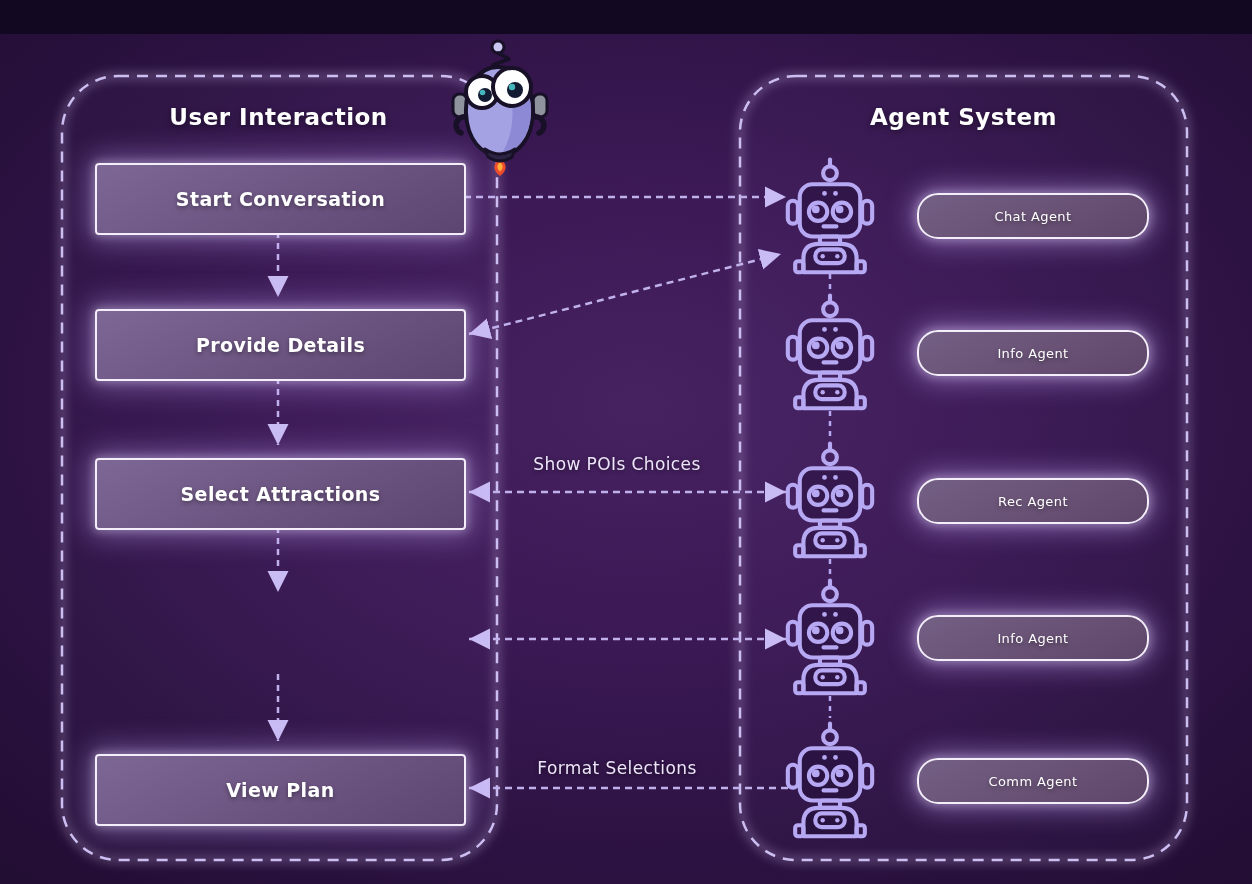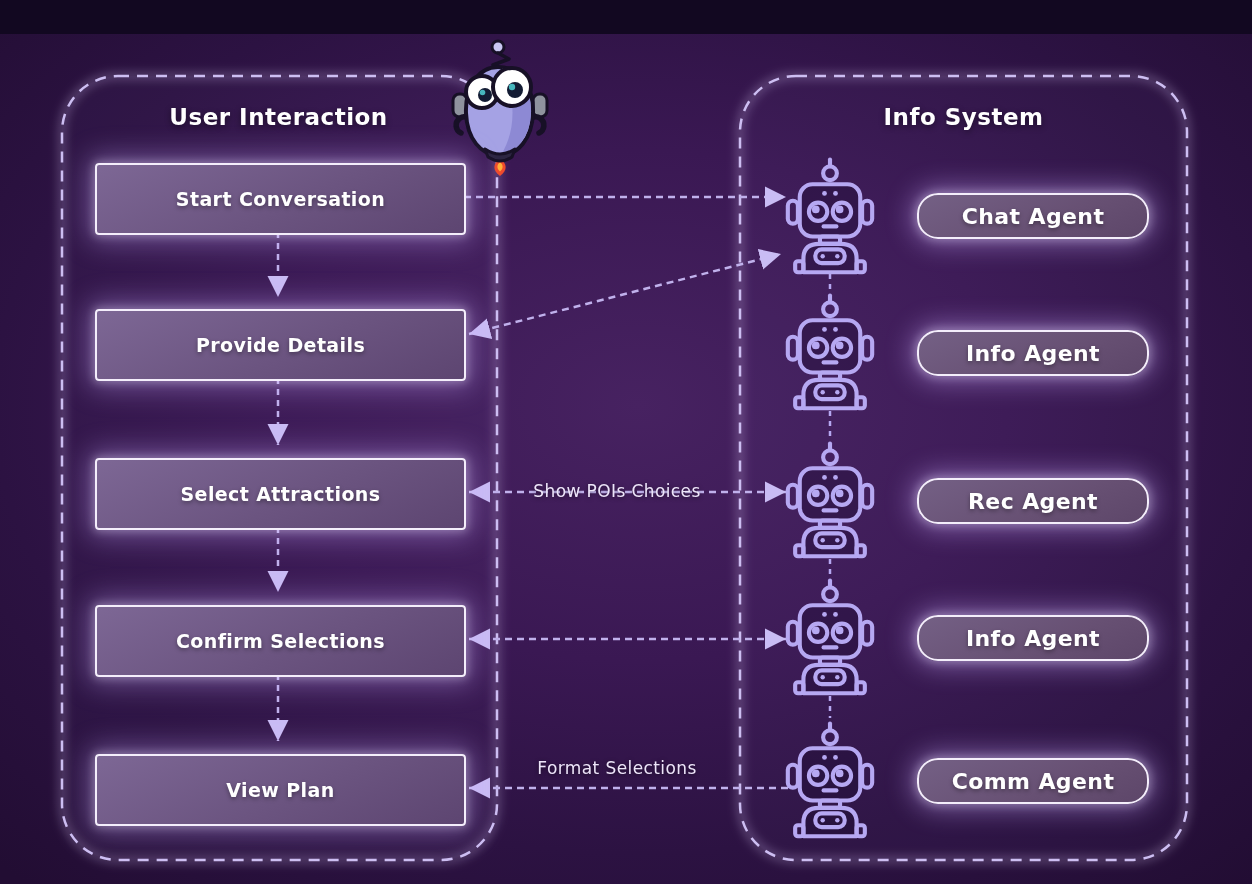--- a/index.html
+++ b/index.html
@@ -25,21 +25,21 @@
     display:flex;align-items:center;justify-content:center;
     color:#fff;font-size:19px;font-weight:bold;letter-spacing:.4px;
     text-shadow:0 2px 4px rgba(0,0,0,.35);
   }
   .agent-pill{
     position:absolute;left:917px;width:228px;height:42px;border-radius:21px;
     background:linear-gradient(155deg,#746085 0%,#675073 60%,#5d4669 100%);
     border:2px solid #f4eefb;
     box-shadow:0 0 26px 6px rgba(203,173,255,.45),0 0 8px 2px rgba(255,255,255,.3);
     display:flex;align-items:center;justify-content:center;
-    color:#fff;font-size:22px;font-weight:bold;letter-spacing:.4px;
+    color:#fff;font-size:13px;font-weight:normal;letter-spacing:.4px;
     text-shadow:0 2px 4px rgba(0,0,0,.35);
   }
   .robot{position:absolute;left:784px;width:92px;height:121px;}
   .conn-label{
     position:absolute;left:457px;width:320px;text-align:center;
     color:#ede5f9;font-size:17px;letter-spacing:.4px;
     text-shadow:0 1px 4px rgba(0,0,0,.5);
   }
 </style>
 </head>
@@ -141,29 +141,26 @@
 
   <div class="flow-box" style="top:129px;">
     <span>Start Conversation</span>
   </div>
   <div class="flow-box" style="top:275px;">
     <span>Provide Details</span>
   </div>
   <div class="flow-box" style="top:424px;">
     <span>Select Attractions</span>
   </div>
-  <div class="flow-box" style="top:571px;">
-    <span>Confirm Selections</span>
-  </div>
   <div class="flow-box" style="top:720px;">
     <span>View Plan</span>
   </div>
 
   <div class="abs" style="left:740px;top:42px;width:447px;height:784px;">
-    <div class="panel-title abs" style="left:40px;top:28px;width:367px;">Info System</div>
+    <div class="panel-title abs" style="left:40px;top:28px;width:367px;">Agent System</div>
   </div>
 
   <svg class="robot" style="top:120px;" viewBox="0 0 100 132">
       <use href="#robotIcon"></use>
     </svg>
   <svg class="robot" style="top:256px;" viewBox="0 0 100 132">
       <use href="#robotIcon"></use>
     </svg>
   <svg class="robot" style="top:404px;" viewBox="0 0 100 132">
       <use href="#robotIcon"></use>
@@ -184,17 +181,17 @@
   <div class="agent-pill" style="top:444px;">
     <span>Rec Agent</span>
   </div>
   <div class="agent-pill" style="top:581px;">
     <span>Info Agent</span>
   </div>
   <div class="agent-pill" style="top:724px;">
     <span>Comm Agent</span>
   </div>
 
-  <div class="conn-label" style="top:447px;">Show POIs Choices</div>
+  <div class="conn-label" style="top:420px;">Show POIs Choices</div>
   <div class="conn-label" style="top:724px;">Format Selections</div>
 
   <div class="bottom-bar"></div>
 </div>
 
 </body></html>

